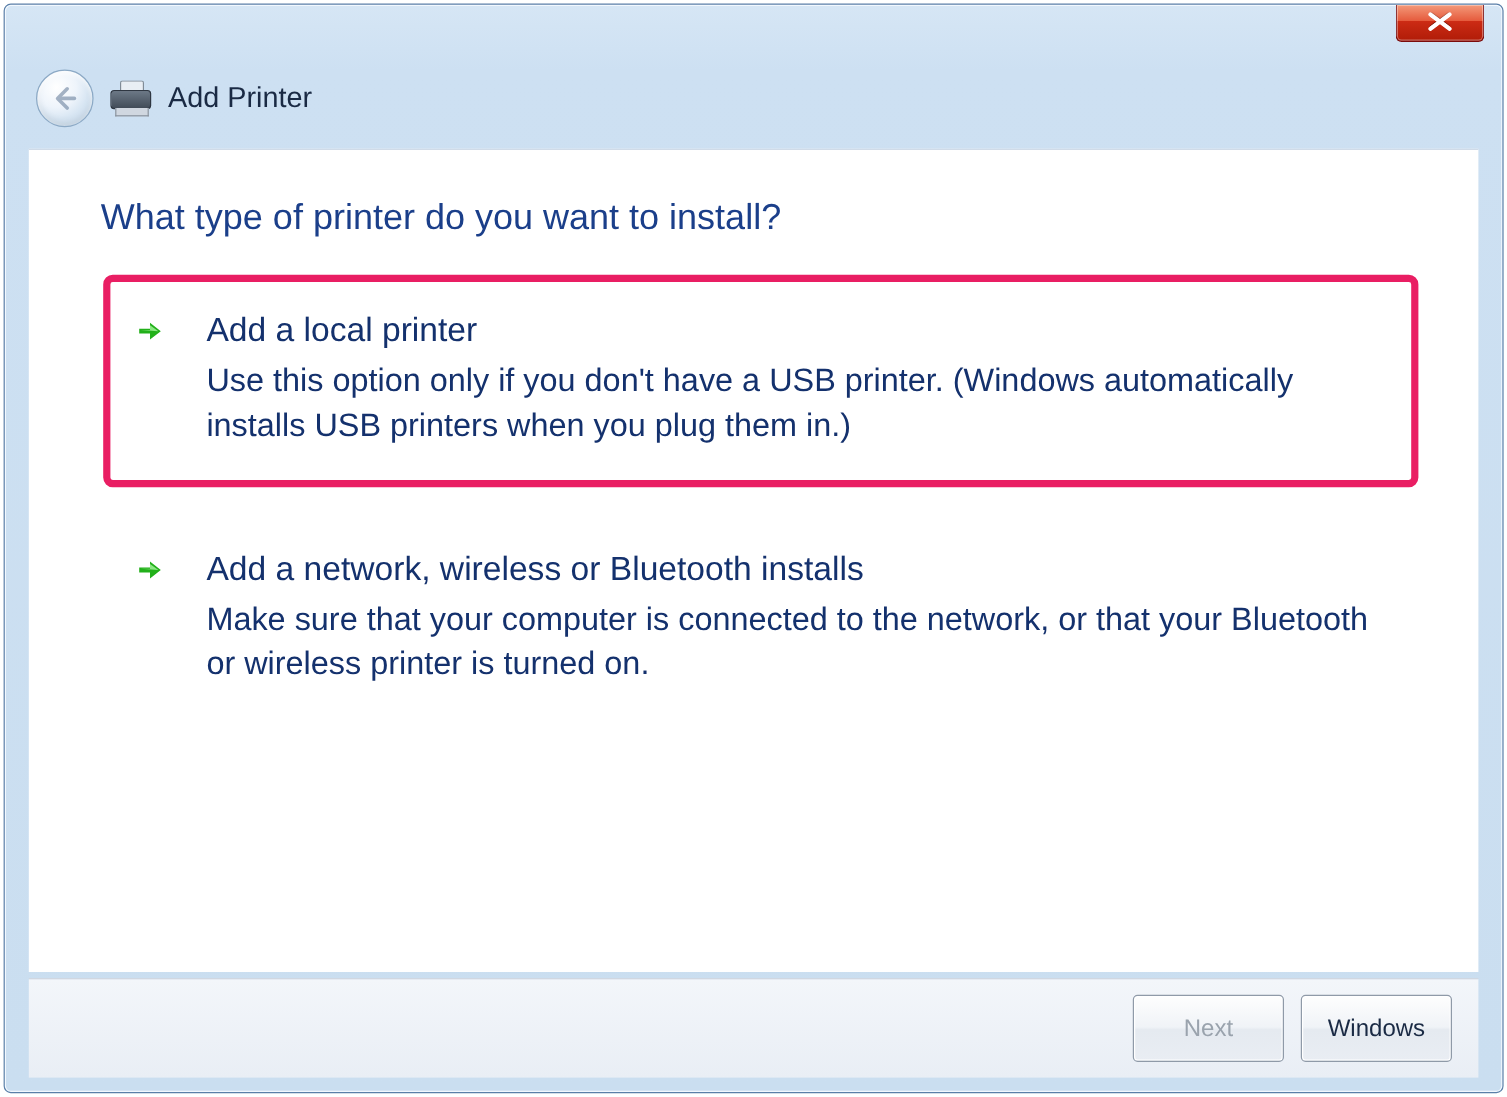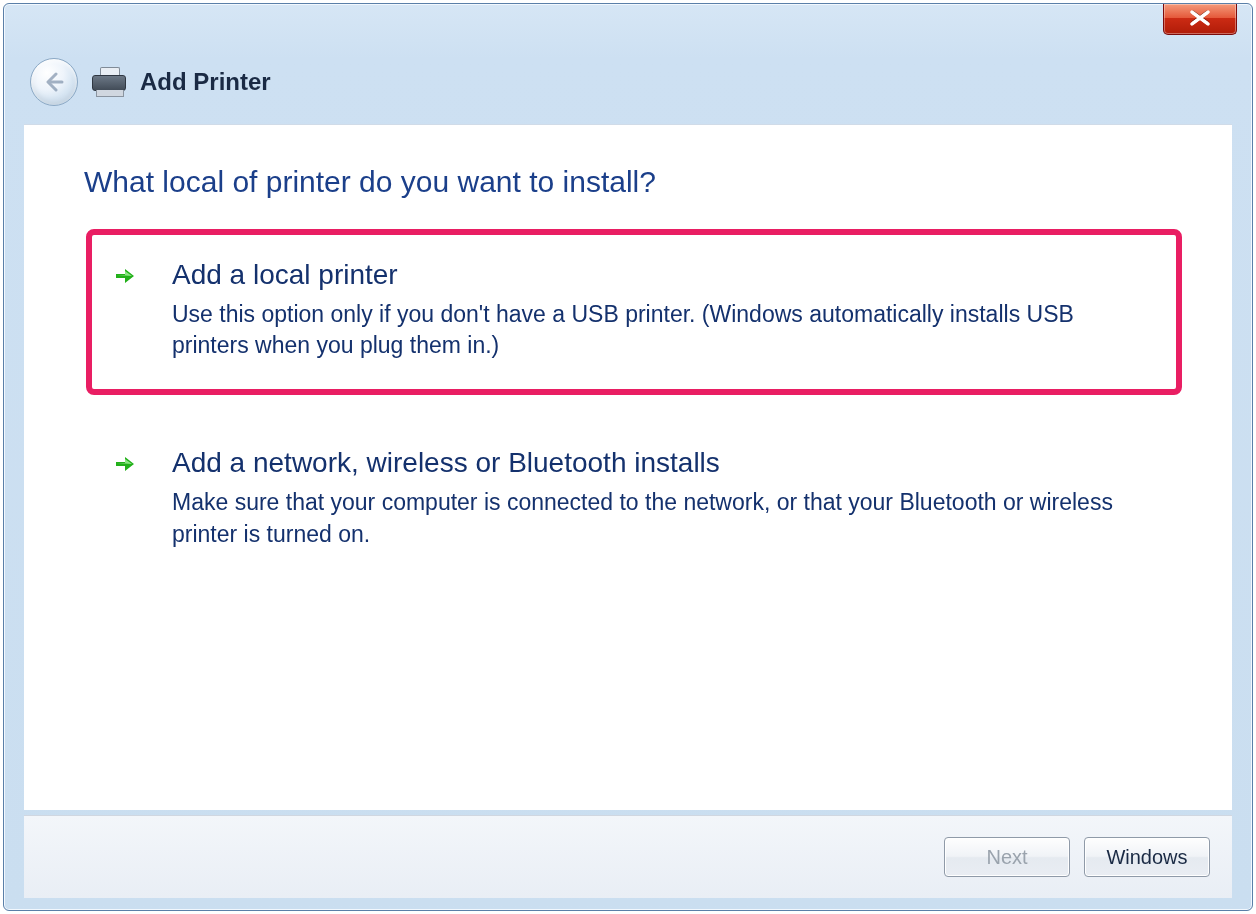--- a/index.html
+++ b/index.html
@@ -68,21 +68,21 @@
     width: 34px; height: 30px;
     position: relative;
   }
   .printer-glyph .top   { position:absolute; top:0; left:8px; width:18px; height:8px; background:#e9eef4; border:1px solid #808b97; border-bottom:none; border-radius:2px 2px 0 0;}
   .printer-glyph .body  { position:absolute; top:8px; left:0; width:32px; height:14px; background:linear-gradient(180deg,#6c7886,#424c58); border:1px solid #2f3742; border-radius:3px;}
   .printer-glyph .tray  { position:absolute; bottom:0; left:4px; width:26px; height:6px; background:#d0d7e0; border:1px solid #8a94a0; border-top:none;}
 
   .title-text {
     font-size: 24px;
     color: #1a2a44;
-    font-weight: 700;
+    font-weight: 400;
     text-align: center;
   }
 
   
   .panel {
     position: absolute;
     top: 120px;
     left: 20px;
     right: 20px;
     bottom: 100px;
@@ -115,21 +115,21 @@
     width: 22px;
     height: 22px;
   }
   .opt-title {
     font-size: 28px;
     color: #14316d;
     margin-bottom: 8px;
     line-height: 1.15;
   }
   .opt-desc {
-    font-size: 23px;
+    font-size: 27px;
     color: #14316d;
     line-height: 1.35;
     max-width: 1020px;
   }
 
   
   .arrow-ic svg path.body { fill:#22b01a; }
   .arrow-ic svg path.shine{ fill:#a6f59e; opacity:.8;}
 
   
@@ -140,21 +140,21 @@
     background: linear-gradient(180deg,#f3f6fa 0%, #e9eef5 100%);
     border-top: 1px solid #d0d7e1;
     display:flex;
     justify-content:flex-end;
     align-items:center;
     gap: 14px;
     padding-right: 22px;
   }
   .win-btn {
     min-width: 126px;
-    height: 40px;
+    height: 56px;
     border: 1px solid #8f9aa8;
     border-radius: 4px;
     background: linear-gradient(180deg,#fefefe 0%, #f0f3f7 48%, #e5eaf0 52%, #e9edf3 100%);
     font-size: 20px;
     color: #1a2a44;
     font-family: inherit;
     cursor: pointer;
     box-shadow: inset 0 0 0 1px #fff;
   }
   .win-btn[disabled] {
@@ -184,21 +184,21 @@
     <div class="printer-glyph">
       <div class="top"></div>
         <div class="body"></div>
         <div class="tray"></div>
     </div>
     <div class="title-text">Add Printer</div>
   </div>
 
   <div class="panel">
 
-    <div class="question">What local of printer do you want to install?</div>
+    <div class="question">What type of printer do you want to install?</div>
 
     <div class="option highlight">
       <span class="arrow-ic">
         <svg width="22" height="22" viewBox="0 0 22 22">
           <path class="body" d="M2 9 H11 V4 L20 11 L11 18 V13 H2 Z"></path>
           <path class="shine" d="M3 10 H11 V6 L18 11"></path>
         </svg>
       </span>
       <div class="opt-title">Add a local printer</div>
       <div class="opt-desc">Use this option only if you don't have a USB printer. (Windows automatically installs USB printers when you plug them in.)</div>

